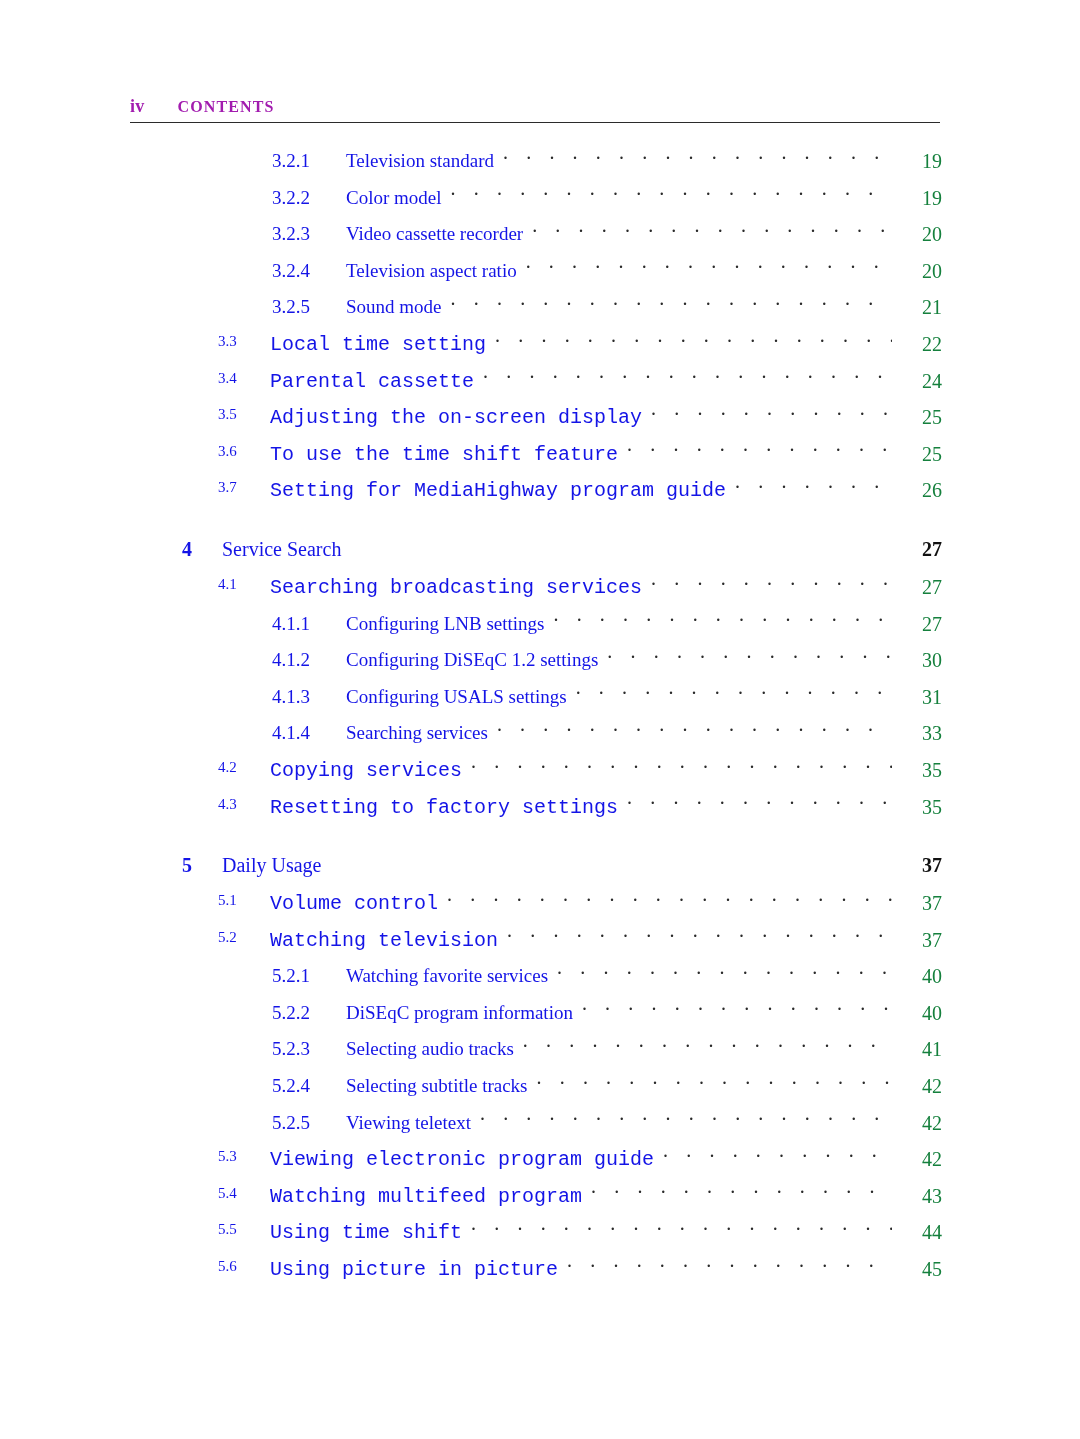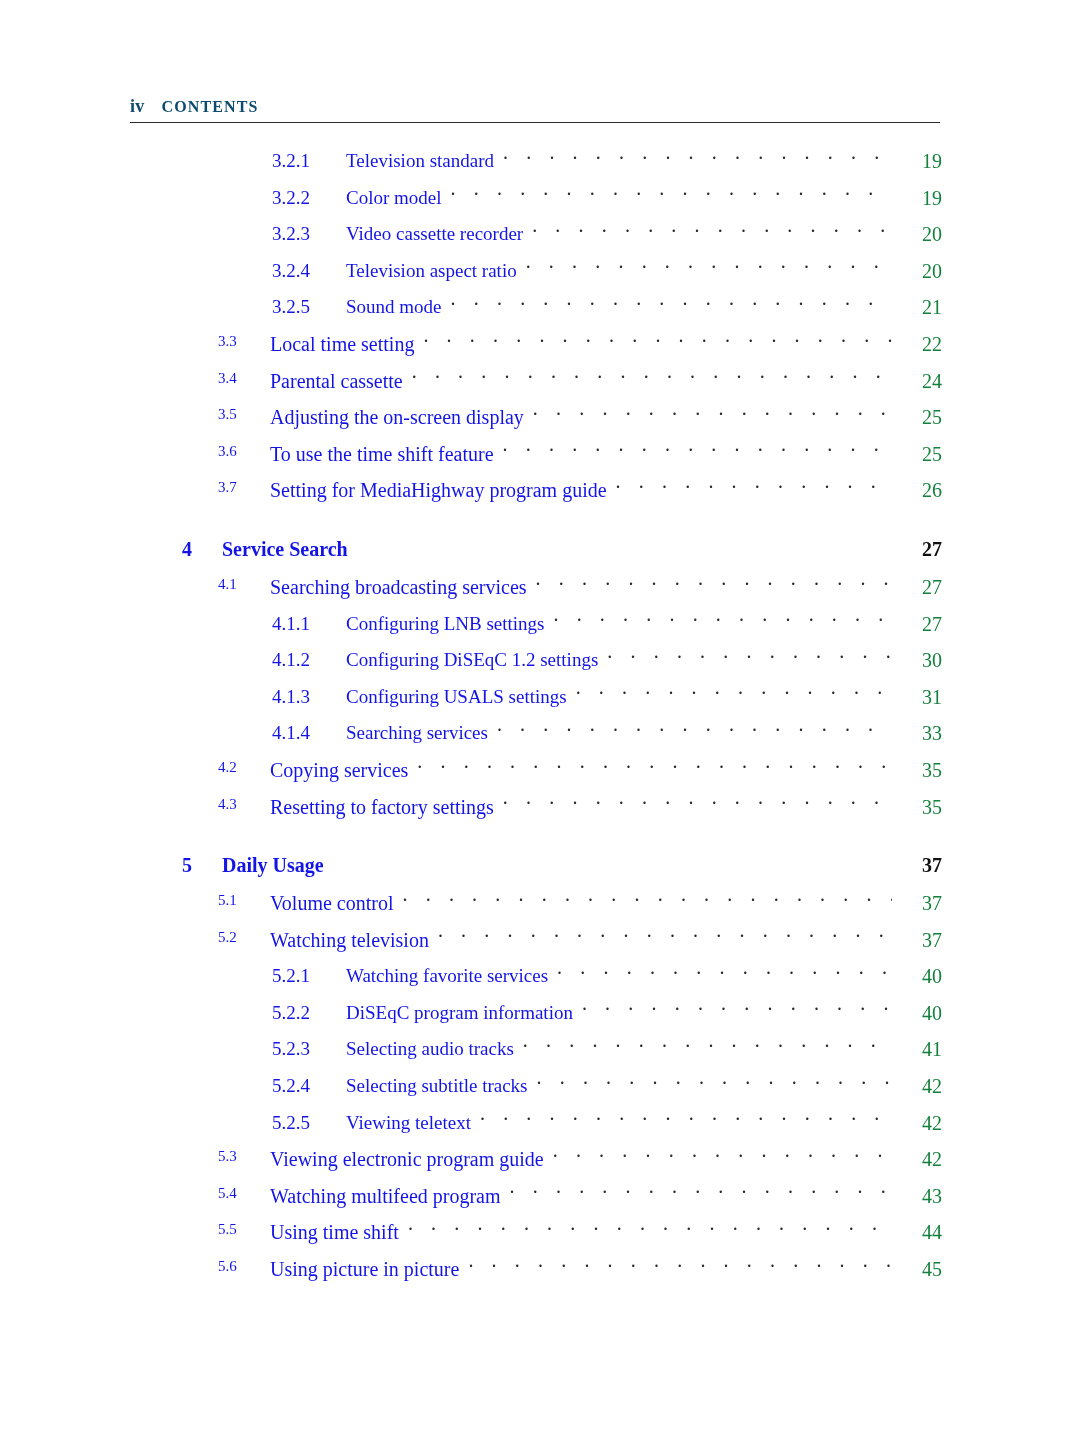--- a/index.html
+++ b/index.html
@@ -30,21 +30,22 @@
     left: 130px;
     top: 96px;
     width: 810px;
   }
   .header-line {
     display: flex;
     align-items: baseline;
     font-weight: bold;
     font-size: 17px;
     letter-spacing: 0.3px;
-    color: #0c4a6e;
+    color: #a21caf;
+    gap: 16px;
   }
   .header-folio {
     font-weight: bold;
     font-size: 18px;
     font-style: normal;
   }
   .header-title {
     margin-left: 17px;
     font-weight: bold;
     font-size: 16px;
@@ -115,40 +116,41 @@
   }
   .entry.chapter .num {
     width: 40px;
     margin-left: 52px;
     font-weight: bold;
     font-size: 20px;
     color: #1414e6;
     text-align: left;
   }
   .entry.chapter .label {
-    font-weight: bold;
+    font-weight: normal;
     font-size: 20px;
     color: #1414e6;
   }
   .entry.chapter .pageno {
     font-weight: bold;
     font-size: 20px;
     color: #111;
   }
 
   
   .entry.section .num {
     width: 52px;
     margin-left: 88px;
     font-size: 15px;
     color: #1414e6;
   }
   .entry.section .label {
     font-size: 20px;
     color: #1414e6;
+    font-family: Liberation Mono, monospace;
   }
 
   
   .entry.subsection .num {
     width: 74px;
     margin-left: 142px;
     font-size: 19px;
     color: #1414e6;
   }
   .entry.subsection .label {

